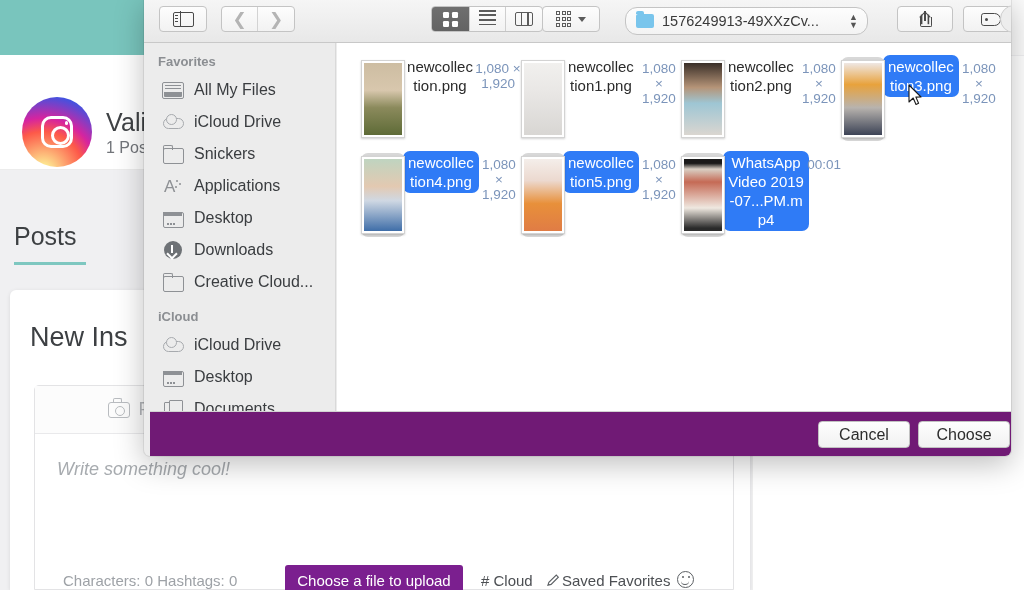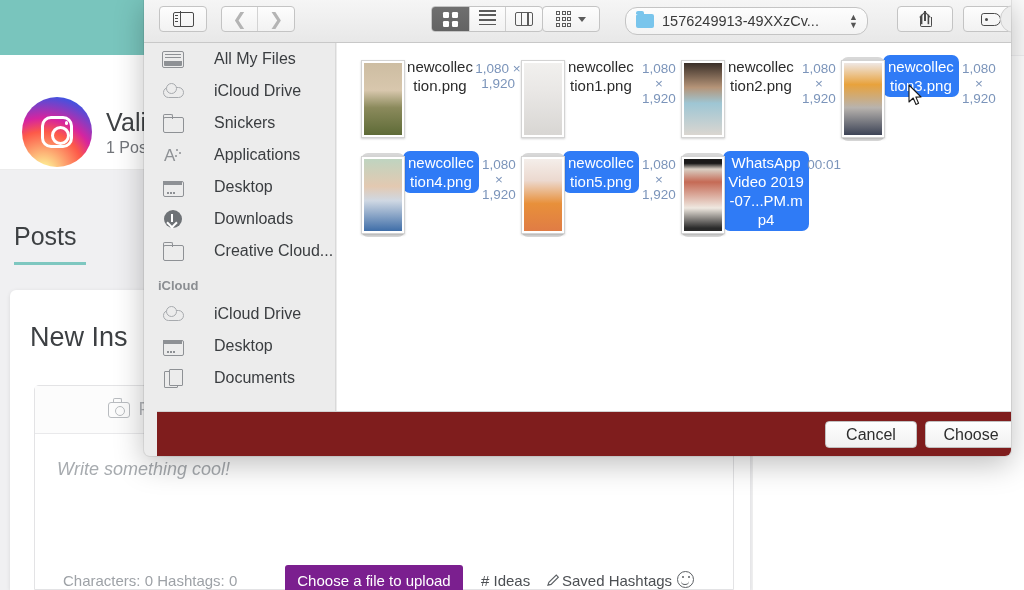--- a/index.html
+++ b/index.html
@@ -268,21 +268,21 @@
     overflow: hidden;
   }
   .side-group {
     font-size: 13px; color: #8b8e92; font-weight: bold;
     padding: 11px 0 5px 14px;
   }
   .side-item {
     display: flex; align-items: center; gap: 10px;
     height: 32px; padding-left: 18px; cursor: pointer;
   }
-  .side-item-label { font-size: 16px; color: #3a3d40; white-space: nowrap; margin-left: 20px; }
+  .side-item-label { font-size: 16px; color: #3a3d40; white-space: nowrap; }
   .sidei { width: 22px; height: 19px; flex: 0 0 auto; position: relative; }
 
   .ic-files { border: 1.7px solid #8e9195; border-radius: 2px; height: 17px; }
   .ic-files::before { content:""; position:absolute; left:2px; top:2px; right:2px; height:1.5px; background:#8e9195; box-shadow: 0 3px 0 #8e9195; }
   .ic-files::after { content:""; position:absolute; left:1px; bottom:1px; right:1px; height:5px; background:#8e9195; border-radius:0 0 1px 1px; }
 
   .ic-cloud { }
   .ic-cloud::before {
     content:""; position:absolute; left:1px; top:5px; width:19px; height:9px;
     border: 1.7px solid #a7aaae; border-radius: 9px;
@@ -374,22 +374,22 @@
   .file-item.selected .file-name {
     background: #2f7bf6; color: #ffffff;
     box-shadow: 0 0 0 2px #2f7bf6;
     border-radius: 5px;
   }
   .file-meta {
     font-size: 13.5px; color: #7b94ba; text-align: center; margin-top: 4px;
   }
 
   .finder-footer {
-    position: absolute; left: 13px; top: 413px; width: 867px; height: 45px;
-    background: #7f1d1d;
+    position: absolute; left: 6px; top: 413px; width: 867px; height: 45px;
+    background: #701a75;
     border-top: 1px solid #d2d2d2;
   }
   .dlg-btn {
     position: absolute; top: 9px; height: 27px;
     background: linear-gradient(#fefefe,#f1f1f1);
     border: 1px solid #c1c1c1; border-radius: 4px;
     font-family: "Liberation Sans", sans-serif; font-size: 16px; color: #2d2d2d;
     cursor: pointer;
   }
   .btn-cancel { left: 668px; width: 92px; }
@@ -427,27 +427,27 @@
     <div class="photo-tab">
       <span class="cam-icon"></span>
       <span class="photo-tab-label">Pho</span>
     </div>
     <div class="composer-placeholder">Write something cool!</div>
 
     <div class="char-count">Characters: 0 Hashtags: 0</div>
     <button class="upload-btn">Choose a file to upload</button>
     <div class="ideas-link">
       <span class="hash-sym">#</span>
-      <span>Ideas</span>
+      <span>Cloud</span>
     </div>
     <svg class="pencil-icon" viewBox="0 0 14 14">
       <path d="M1 12 L2 9 L10 1.2 L12.2 3.4 L4.4 11.2 Z" fill="none" stroke="#5c6064" stroke-width="1.2"></path>
     </svg>
     <div class="captions-link">
-      <span style="display:inline-block;width:17px"></span><span>Saved Hashtags</span>
+      <span style="display:inline-block;width:17px"></span><span>Saved Favorites</span>
     </div>
     <div class="smiley-icon"></div>
 
     <div class="right-panel"></div>
   </div>
 
   <div id="finder">
 
     <div class="finder-toolbar">
 
@@ -512,20 +512,21 @@
         <span class="tag-icon"></span>
       </div>
 
       <div class="search-field">
         
         
       </div>
     </div>
 
     <div class="finder-sidebar">
+      <div class="side-group">Favorites</div>
 
       <div class="side-item">
         <span class="sidei ic-files"></span>
         <span class="side-item-label">All My Files</span>
       </div>
       <div class="side-item">
         <span class="sidei ic-cloud"></span>
         <span class="side-item-label">iCloud Drive</span>
       </div>
       <div class="side-item">

